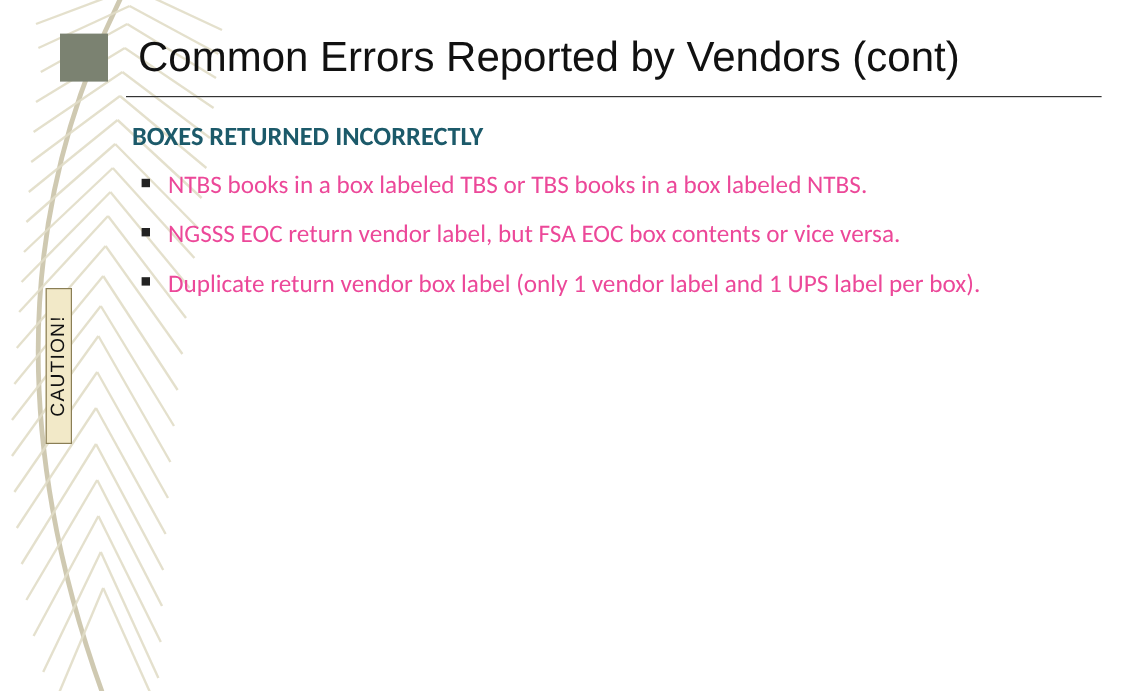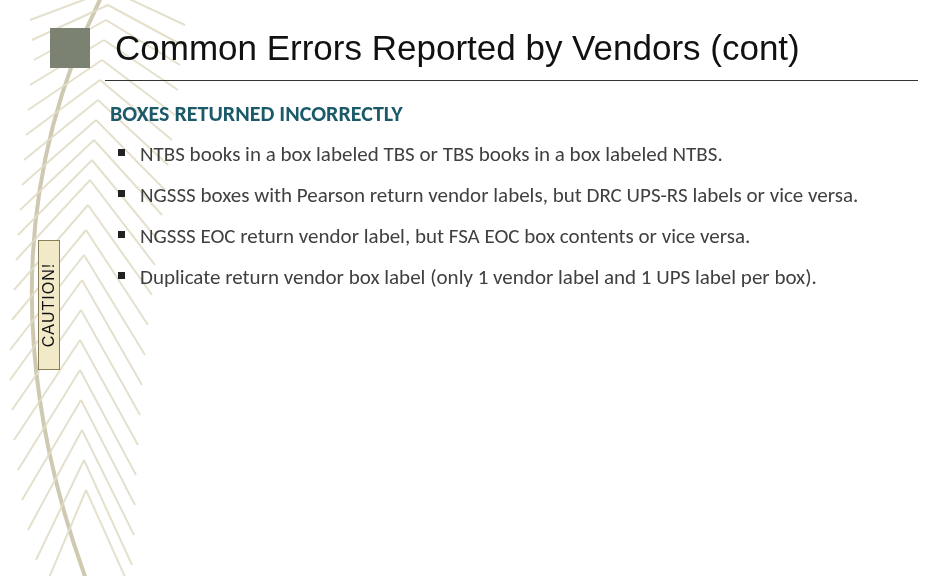--- a/index.html
+++ b/index.html
@@ -85,21 +85,21 @@
     font-size: 22px;
     color: #1c5a6a;
     margin-bottom: 14px;
     font-family: Calibri, "Segoe UI", Arial, sans-serif;
   }
   ul.points { list-style: none; }
   ul.points li {
     position: relative;
     padding-left: 30px;
     font-size: 21px;
-    color: #404040;
+    color: #ec4899;
     line-height: 1.28;
     margin-bottom: 14px;
     font-family: Calibri, "Segoe UI", Arial, sans-serif;
   }
   ul.points li::before {
     content: "";
     position: absolute;
     left: 8px;
     top: 8px;
     width: 7px;
@@ -175,17 +175,16 @@
 <div class="title-row">
   <div class="title-square"></div>
   <h1 class="title">Common Errors  Reported by Vendors (cont)</h1>
 </div>
 <div class="title-rule"></div>
 
 <div class="content">
   <div class="section-heading">BOXES RETURNED INCORRECTLY</div>
   <ul class="points">
     <li>NTBS books in a box labeled TBS or TBS books in a box labeled NTBS.</li>
-    <li>NGSSS boxes with Pearson return vendor labels, but DRC UPS-RS labels or vice versa.</li>
     <li>NGSSS EOC return vendor label, but FSA EOC box contents or vice versa.</li>
     <li>Duplicate return vendor box label (only 1 vendor label and 1 UPS label per box).</li>
   </ul>
 </div>
 
 </body></html>

